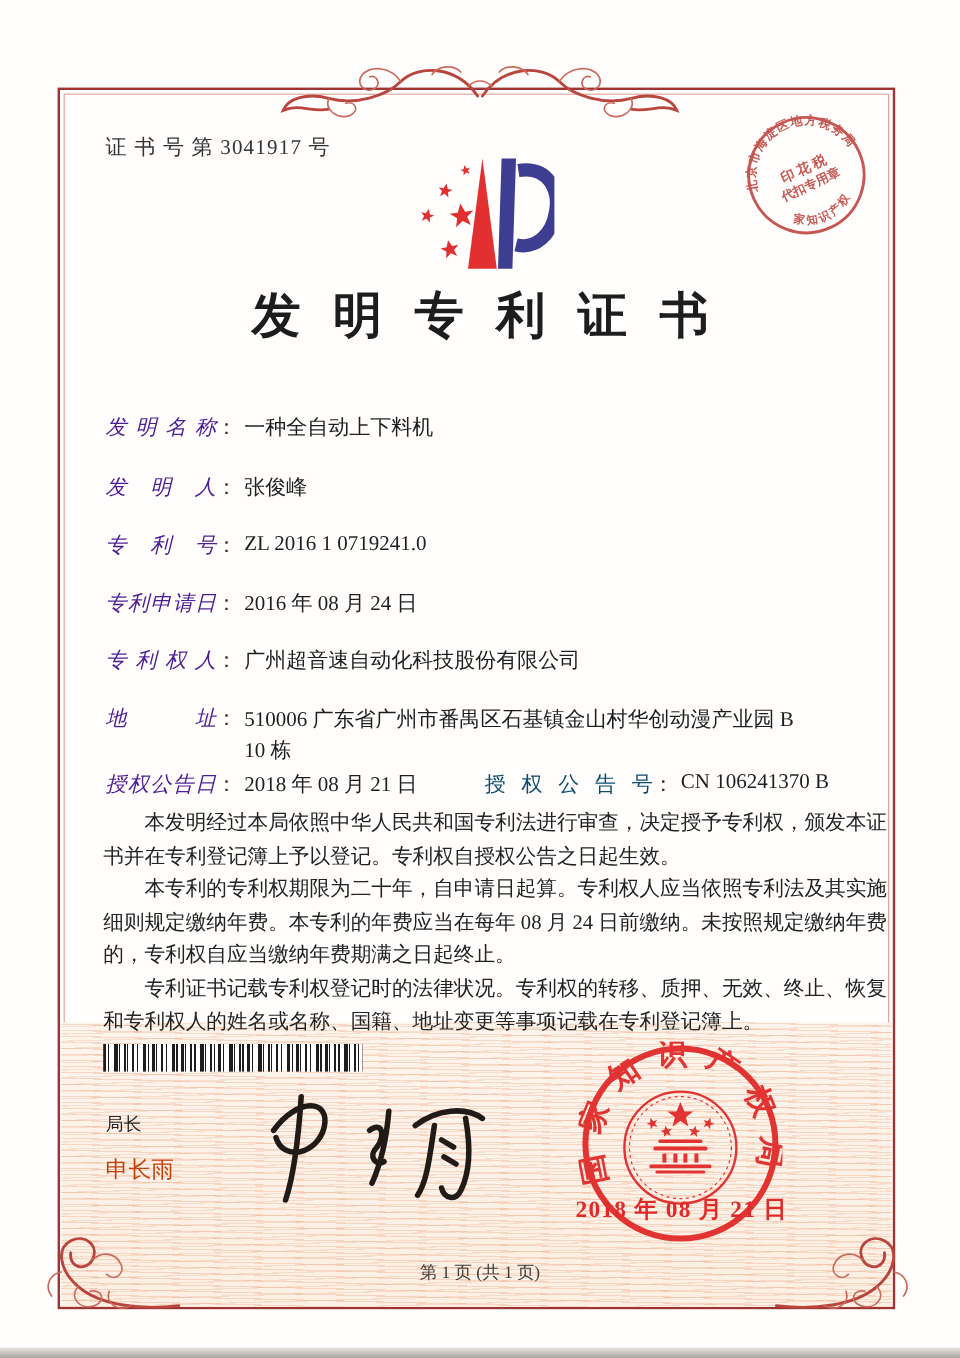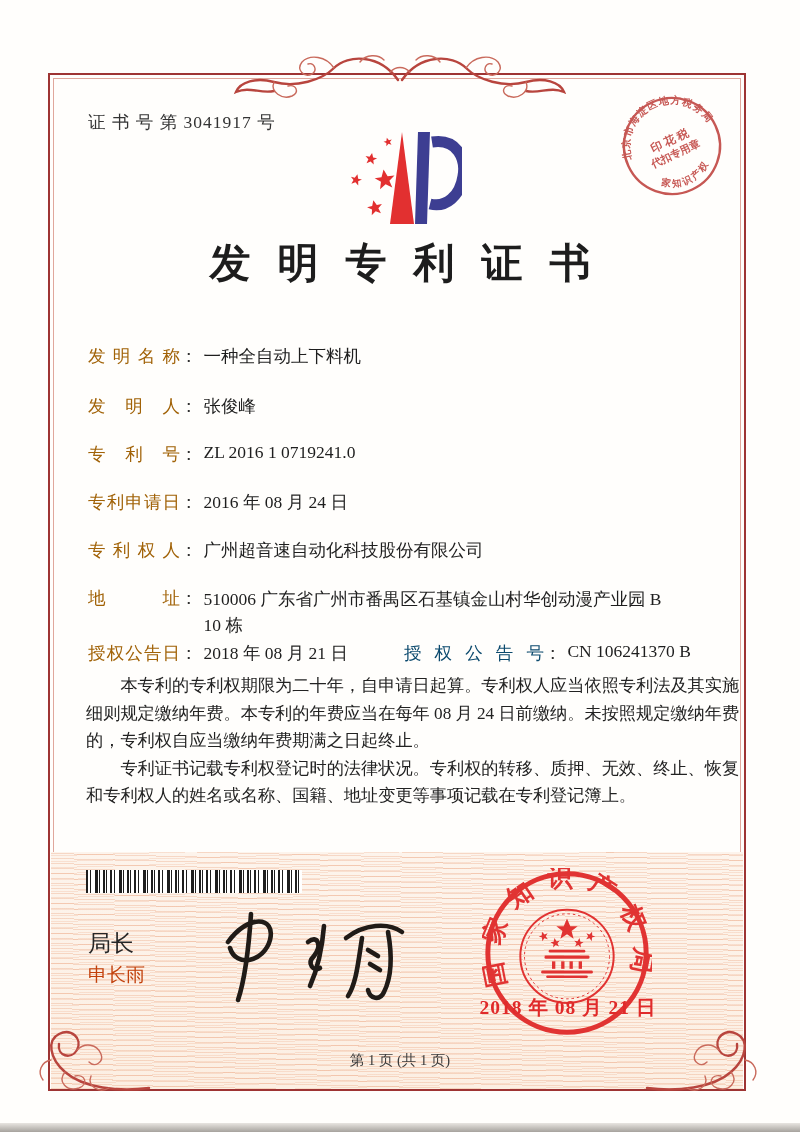--- a/index.html
+++ b/index.html
@@ -34,21 +34,21 @@
   
   .cert-no{position:absolute;left:88px;top:110px;font-size:17.5px;letter-spacing:1px;color:#333;}
   .tax-stamp{position:absolute;left:618px;top:92px;width:108px;height:108px;transform:rotate(-25deg);opacity:.92;}
   .logo{position:absolute;left:344px;top:124px;width:118px;height:108px;}
   .title{
     position:absolute;left:0;top:236px;width:800px;text-align:center;
     font-size:41px;font-weight:bold;letter-spacing:27px;text-indent:27px;color:#1d1d1d;
   }
   
   .field-row{position:absolute;left:88px;width:620px;font-size:17.5px;display:flex;align-items:flex-start;}
-  .flabel{display:inline-block;width:92px;text-align:justify;text-align-last:justify;color:#a16207;flex:none;}
+  .flabel{display:inline-block;width:92px;text-align:justify;text-align-last:justify;color:#4c1d95;flex:none;font-style:italic;}
   .colon{flex:none;margin-right:6px;color:#303030;}
   .fvalue{color:#1e1e1e;}
   .r1{top:344px}.r2{top:394px}.r3{top:442px}.r4{top:490px}.r5{top:538px}
   .r6{top:586px}.r7{top:641px}
   .addr-value{width:462px;word-break:break-all;line-height:26px;}
   .subfield{display:flex;justify-content:center;}
   .subfield.right{margin-left:56px;}
   .flabel-wide{display:inline-block;width:140px;text-align:justify;text-align-last:justify;color:#0c4a6e;flex:none;}
   
   .bodytext{position:absolute;left:86px;top:672px;width:656px;font-size:17.2px;line-height:27.6px;color:#222;}
@@ -57,21 +57,21 @@
   .barcode{
     position:absolute;left:86px;top:870px;width:216px;height:23px;
     background:repeating-linear-gradient(90deg,
       #1d1d1d 0 2px,#ffffff 2px 4px,
       #1d1d1d 4px 5px,#ffffff 5px 9px,
       #1d1d1d 9px 12px,#ffffff 12px 13px,
       #1d1d1d 13px 14px,#ffffff 14px 17px,
       #1d1d1d 17px 19px,#ffffff 19px 20px,
       #1d1d1d 20px 21px,#ffffff 21px 24px);
   }
-  .signoff-title{position:absolute;left:88px;top:928px;font-size:23px;color:#262626;}
+  .signoff-title{position:absolute;left:88px;top:928px;font-size:15px;color:#262626;}
   .signoff-name{position:absolute;left:88px;top:962px;font-size:19px;color:#c2410c;}
   .signature{position:absolute;left:190px;top:906px;width:240px;height:102px;}
   .office-seal{position:absolute;left:482px;top:868px;width:170px;height:170px;opacity:.95;}
   .seal-date{
     position:absolute;left:466px;top:994px;width:204px;text-align:center;
     font-size:19.5px;font-weight:bold;color:#e02a2a;letter-spacing:1px;
   }
   .footer{position:absolute;left:0;top:1051px;width:800px;text-align:center;font-size:14.5px;color:#3a3a3a;}
   .orn{stroke:#b8453e;fill:none;stroke-width:2.4;stroke-linecap:round;}
   .orn-thin{stroke:#c96a5c;fill:none;stroke-width:1.4;stroke-linecap:round;}
@@ -189,20 +189,21 @@
       <span class="fvalue">2018 年 08 月 21 日</span>
     </span>
     <span class="subfield right">
       <span class="flabel-wide">授权公告号</span>
       <span class="colon">：</span>
       <span class="fvalue">CN 106241370 B</span>
     </span>
   </div>
 
   <div class="bodytext">
+    <p>本发明经过本局依照中华人民共和国专利法进行审查，决定授予专利权，颁发本证书并在专利登记簿上予以登记。专利权自授权公告之日起生效。</p>
     <p>本专利的专利权期限为二十年，自申请日起算。专利权人应当依照专利法及其实施细则规定缴纳年费。本专利的年费应当在每年 08 月 24 日前缴纳。未按照规定缴纳年费的，专利权自应当缴纳年费期满之日起终止。</p>
     <p>专利证书记载专利权登记时的法律状况。专利权的转移、质押、无效、终止、恢复和专利权人的姓名或名称、国籍、地址变更等事项记载在专利登记簿上。</p>
   </div>
 
   <div class="barcode"></div>
 
   <div class="signoff-title">局长</div>
   <div class="signoff-name">申长雨</div>
 
   <svg class="signature" viewBox="0 0 240 102">

